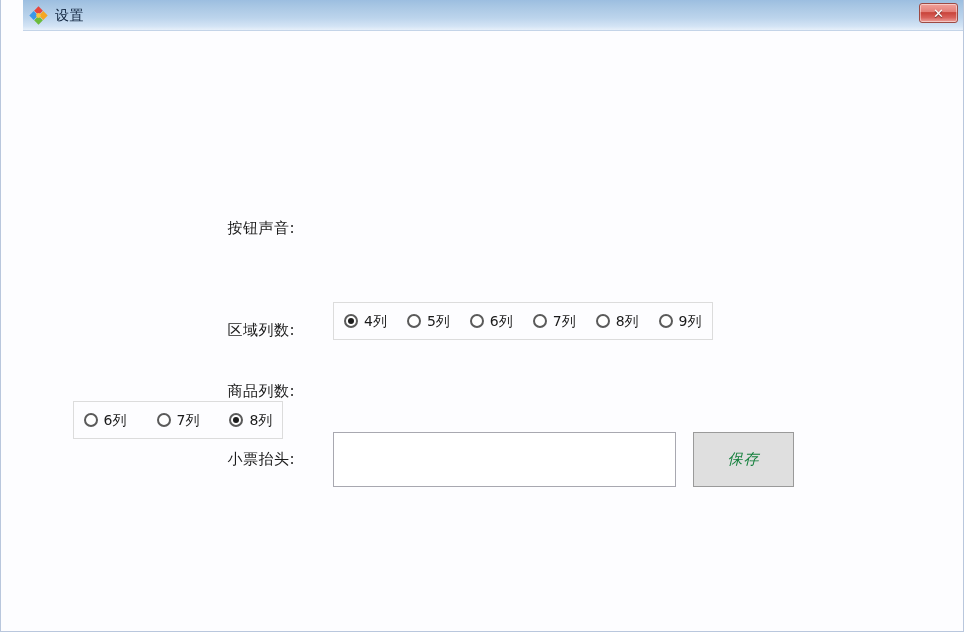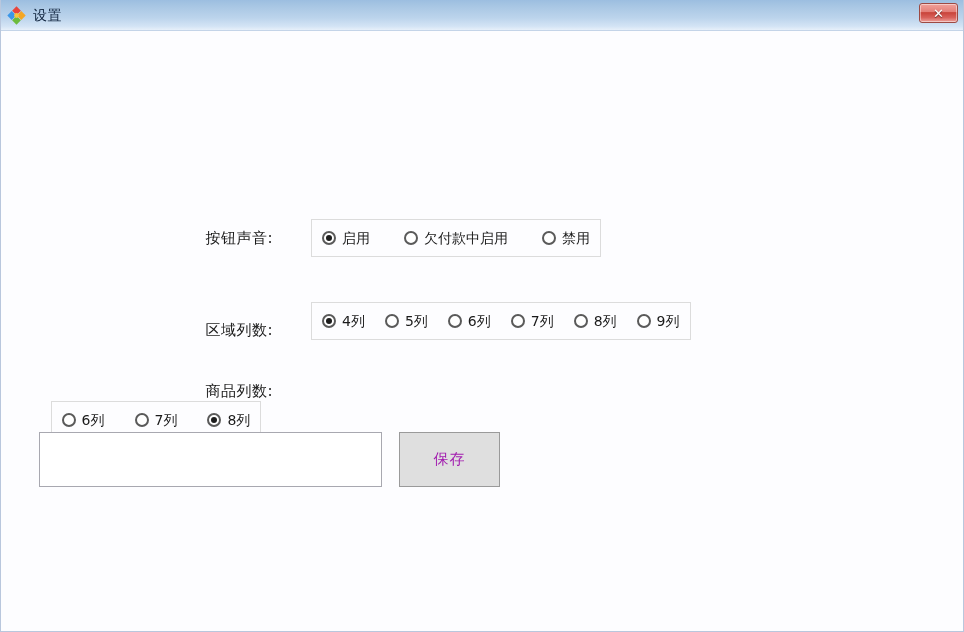--- a/index.html
+++ b/index.html
@@ -16,20 +16,21 @@
 
   .window {
     position: relative;
     width: 964px;
     height: 632px;
     box-sizing: border-box;
     background: #fdfdff;
     border: 1px solid #b9c7dd;
     border-top: none;
     overflow: hidden;
+    padding-left: 22px;
   }
 
   
   .titlebar {
     position: relative;
     height: 31px;
     box-sizing: border-box;
     background: linear-gradient(to bottom, #9cbee0 0%, #a9c7e4 22%, #bcd4ec 60%, #d4e4f5 88%, #e7f0fa 100%);
     border-bottom: 1px solid #c4d4e8;
     display: flex;
@@ -174,23 +175,24 @@
 
   .save-button {
     margin-left: 17px;
     width: 101px;
     height: 55px;
     box-sizing: border-box;
     background: #dfdfdf;
     border: 1px solid #9a9a9a;
     font-family: "DejaVu Sans", "Liberation Sans", sans-serif;
     font-size: 15px;
-    color: #a21caf;
+    color: #15803d;
     cursor: pointer;
     letter-spacing: 1px;
+    font-style: italic;
   }
 </style>
 </head>
 <body>
 
 <div class="window">
 
   <div class="titlebar">
     <span class="app-icon">
       <svg width="19" height="19" viewBox="0 0 19 19" aria-hidden="true">
@@ -206,34 +208,20 @@
     <span class="title-text">设置</span>
     <div class="close-button">
       <span class="close-glyph">✕</span>
     </div>
   </div>
 
   <div class="client">
 
     <div class="form-row" style="top:188px;align-items:center;">
       <div class="row-label">按钮声音:</div>
-      <div class="groupbox gap-1">
-        <div class="radio-option checked">
-          <span class="radio-mark"></span>
-          <span class="radio-label">启用</span>
-        </div>
-        <div class="radio-option">
-          <span class="radio-mark"></span>
-          <span class="radio-label">欠付款中启用</span>
-        </div>
-        <div class="radio-option">
-          <span class="radio-mark"></span>
-          <span class="radio-label">禁用</span>
-        </div>
-      </div>
     </div>
 
     <div class="form-row" style="top:271px;align-items:flex-end;">
       <div class="row-label">区域列数:</div>
       <div class="groupbox gap-2">
         <div class="radio-option checked">
           <span class="radio-mark"></span>
           <span class="radio-label">4列</span>
         </div>
         <div class="radio-option">
@@ -271,18 +259,19 @@
           <span class="radio-label">7列</span>
         </div>
         <div class="radio-option checked">
           <span class="radio-mark"></span>
           <span class="radio-label">8列</span>
         </div>
       </div>
     </div>
 
     <div class="form-row" style="top:401px;">
+      <div class="row-label">小票抬头:</div>
       <input class="text-input" type="text" placeholder="" style="">
       <button class="save-button">保存</button>
     </div>
 
   </div>
 </div>
 
 </body></html>

